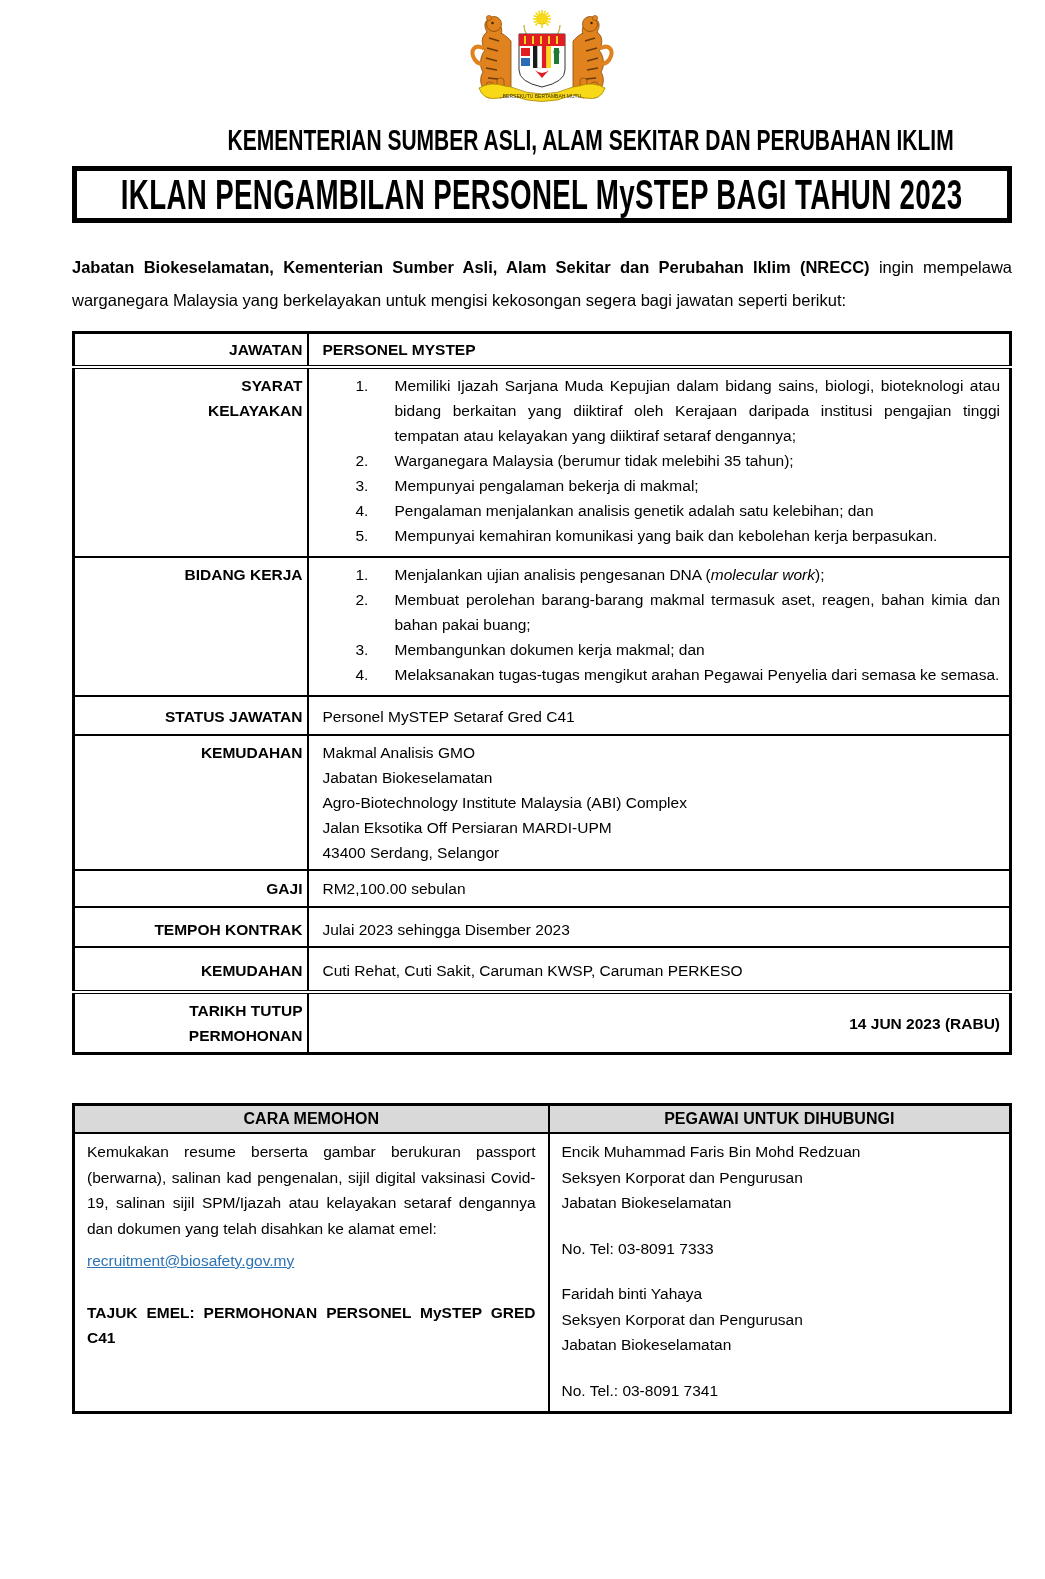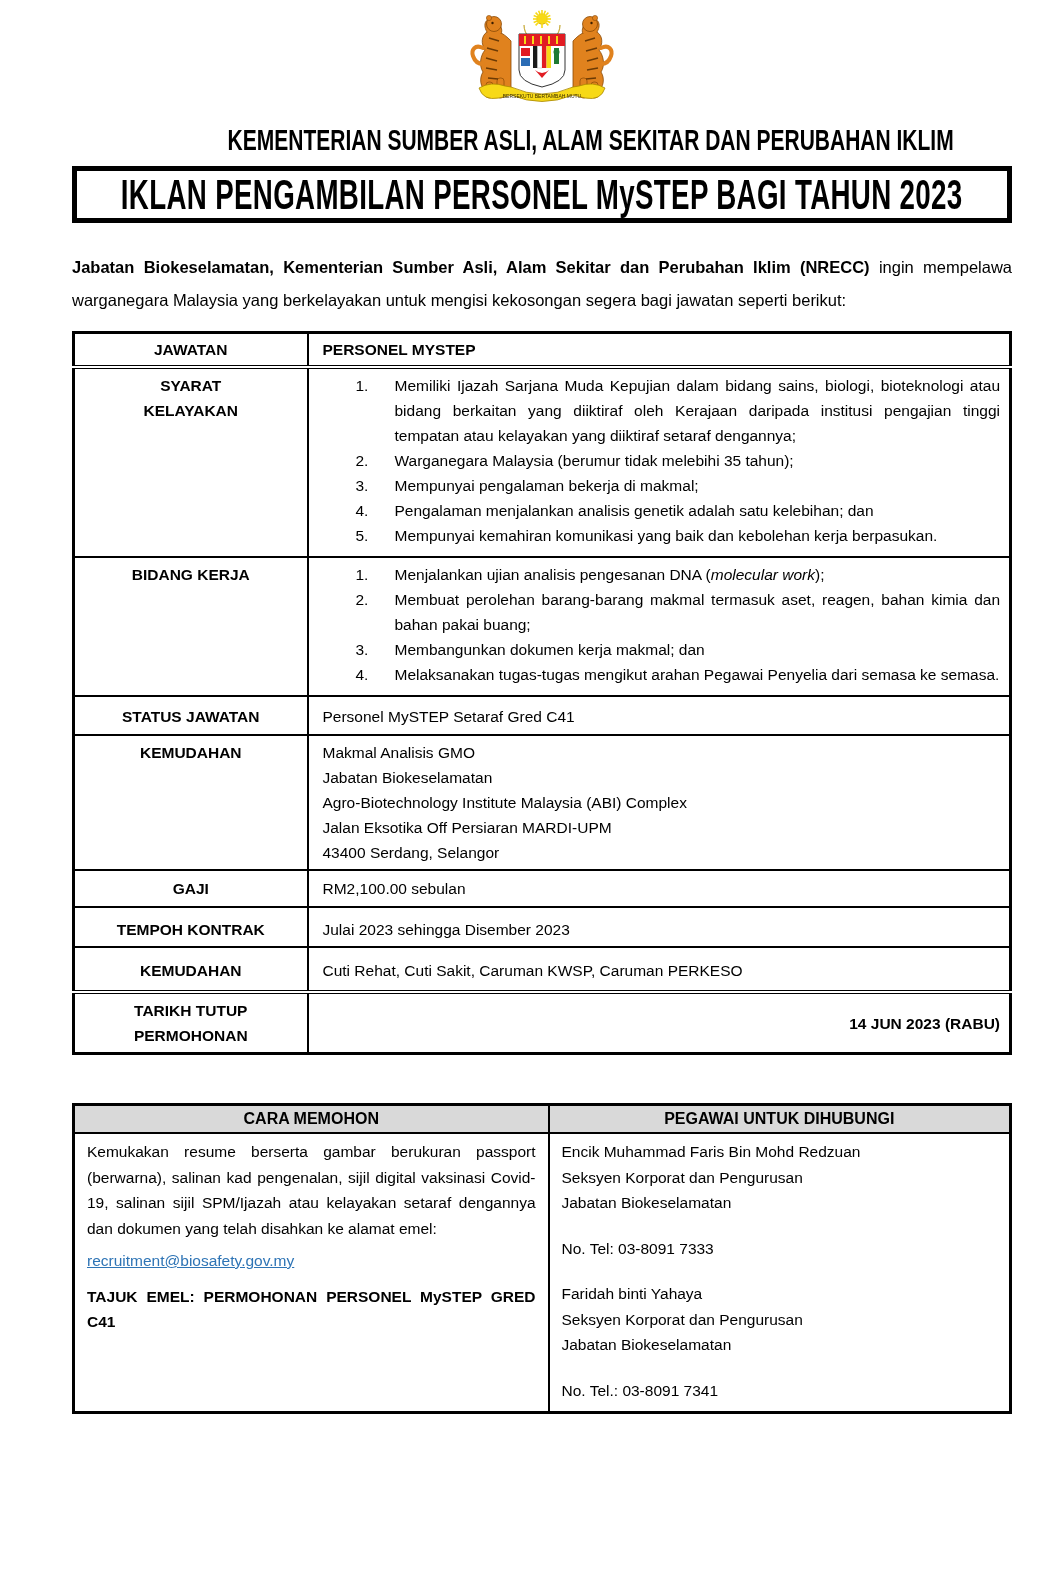--- a/index.html
+++ b/index.html
@@ -25,21 +25,21 @@
                transform:scaleX(0.66); transform-origin:center; letter-spacing:0.5px; }
 
   
   .intro { margin-top:28px; font-size:16.5px; line-height:33px; text-align:justify; }
   .intro b { font-weight:bold; }
 
   
   table.job { margin-top:14px; width:940px; border-collapse:collapse; table-layout:fixed;
               border:3px solid #000; }
   table.job td { border:2px solid #000; vertical-align:top; font-size:15.5px; }
-  table.job td.lbl { width:234px; text-align:center; font-weight:bold; padding:4px 4px; line-height:25px; }
+  table.job td.lbl { width:234px; text-align:right; font-weight:bold; padding:4px 4px; line-height:25px; }
   table.job td.val { padding:4px 9px 4px 14px; line-height:25px; }
   tr.row-jawatan td { border-bottom:4px double #000; }
   tr.row-jawatan td.lbl { padding:3px 4px; }
   tr.row-jawatan td.val { font-weight:bold; padding-top:3px; padding-bottom:3px; }
   tr.row-syarat td.val, tr.row-bidang td.val { padding:4px 0 8px 0; }
   .li { display:flex; padding-left:47px; line-height:25px; }
   .li .n { flex:0 0 39px; }
   .li .t { flex:1; text-align:justify; padding-right:9px; }
   tr.row-status td { height:39px; } tr.row-status td.lbl, tr.row-status td.val { padding-top:7px; }
   tr.row-penempatan td.val div { line-height:25px; }
@@ -53,21 +53,21 @@
   table.apply { margin-top:48px; width:940px; border-collapse:collapse; table-layout:fixed;
                 border:3px solid #000; }
   table.apply th { border:2px solid #000; background:#d9d9d9; font-size:16px; font-weight:bold;
                    padding:4px 2px; }
   table.apply th.c1, table.apply td.c1 { width:475px; }
   table.apply td { border:2px solid #000; vertical-align:top; font-size:15.5px;
                    line-height:25.5px; padding:5px 12px 8px 12px; }
   .howto { text-align:justify; }
   .email-line { margin-top:7px; }
   a.email { color:#2e74b5; text-decoration:underline; cursor:pointer; }
-  .subject { margin-top:10px; font-weight:bold; text-align:justify; }
+  .subject { margin-top:26px; font-weight:bold; text-align:justify; }
   .tel { margin-top:20px; }
   .contact2 { margin-top:20px; }
   .italic { font-style:italic; }
 </style>
 </head>
 <body>
 
 <div class="content">
 
   <div class="crest-wrap">

